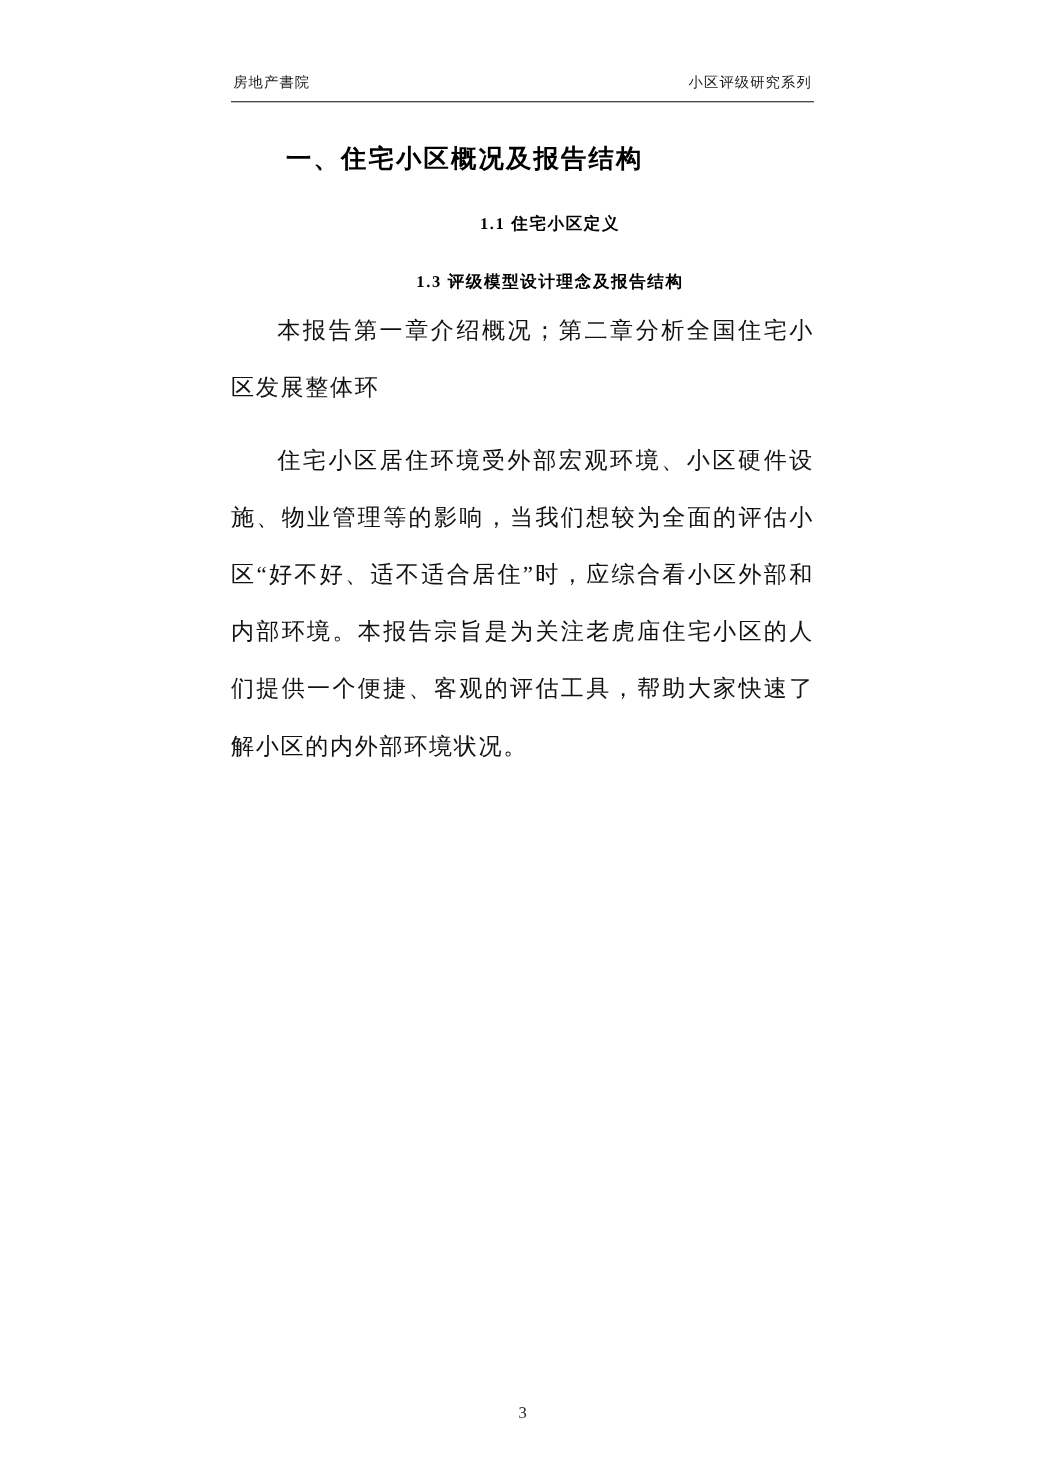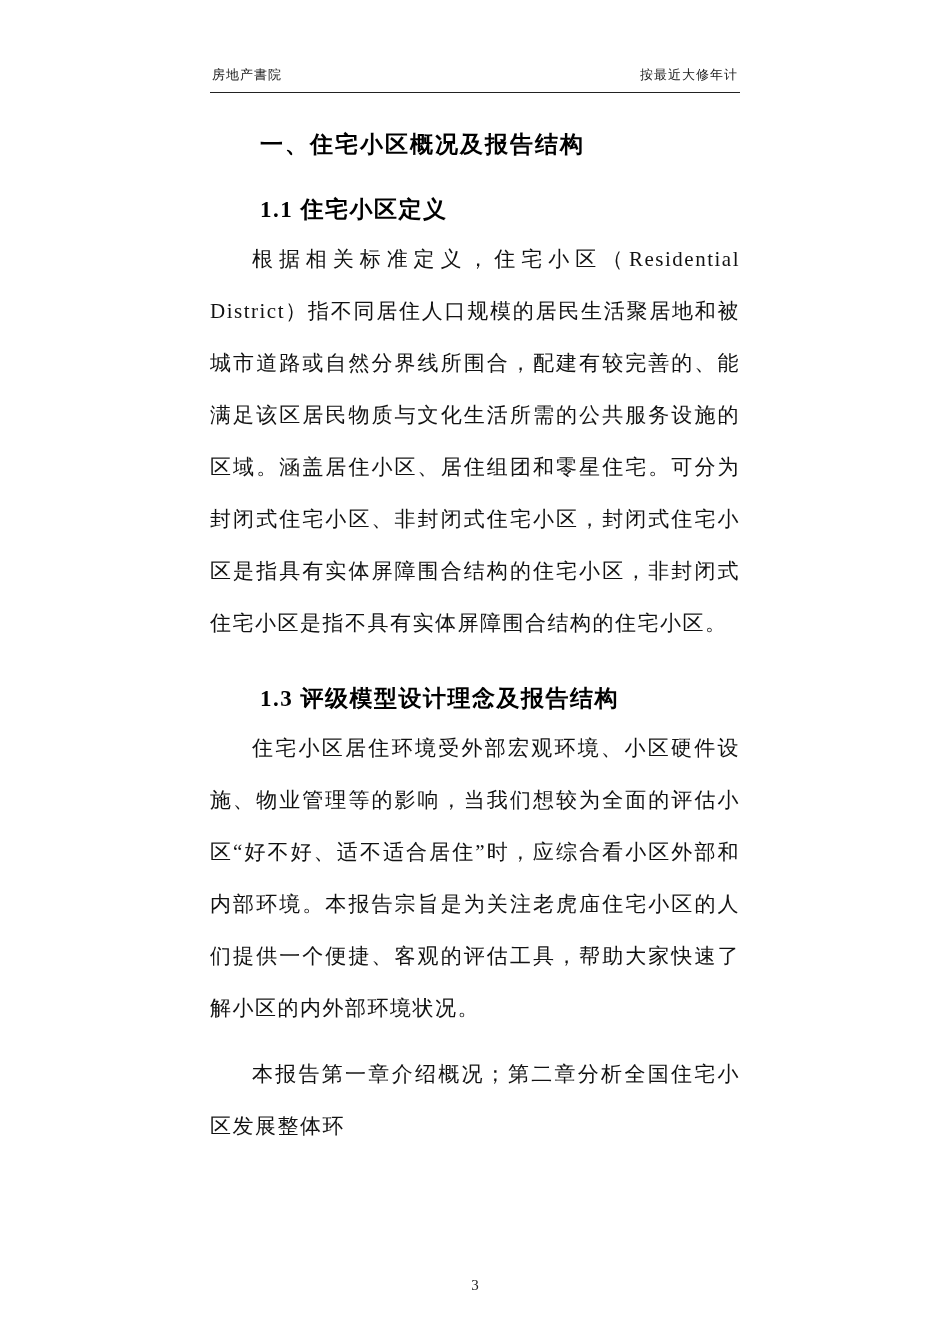--- a/index.html
+++ b/index.html
@@ -34,24 +34,25 @@
   }
   .doc-title {
     margin: 36px 0 0 50px;
     font-size: 23px;
     font-weight: bold;
     letter-spacing: 2px;
     color: #000000;
   }
   .section-heading {
     margin: 34px 0 8px 50px;
-    font-size: 23px;
+    font-size: 15px;
     font-weight: bold;
     letter-spacing: 1.5px;
     color: #000000;
+    text-align: center;
   }
   .doc-paragraph {
     margin: 8px 0 14px 0;
     font-size: 21px;
     line-height: 52px;
     letter-spacing: 1.5px;
     text-indent: 2em;
     text-align: justify;
     color: #121212;
   }
@@ -65,34 +66,33 @@
     color: #222222;
   }
 </style>
 </head>
 <body>
 
 <div class="page">
 
   <header class="doc-header">
     <span>房地产書院</span>
-    <span>按最近大修年计</span>
+    <span>小区评级研究系列</span>
   </header>
 
   <main class="doc-body">
 
     <h1 class="doc-title">一、住宅小区概况及报告结构</h1>
 
     <h2 class="section-heading">1.1 住宅小区定义</h2>
-    <p class="doc-paragraph">根据相关标准定义，住宅小区（Residential District）指不同居住人口规模的居民生活聚居地和被城市道路或自然分界线所围合，配建有较完善的、能满足该区居民物质与文化生活所需的公共服务设施的区域。涵盖居住小区、居住组团和零星住宅。可分为封闭式住宅小区、非封闭式住宅小区，封闭式住宅小区是指具有实体屏障围合结构的住宅小区，非封闭式住宅小区是指不具有实体屏障围合结构的住宅小区。</p>
 
 
     <h2 class="section-heading">1.3 评级模型设计理念及报告结构</h2>
+    <p class="doc-paragraph">本报告第一章介绍概况；第二章分析全国住宅小区发展整体环</p>
     <p class="doc-paragraph">住宅小区居住环境受外部宏观环境、小区硬件设施、物业管理等的影响，当我们想较为全面的评估小区“好不好、适不适合居住”时，应综合看小区外部和内部环境。本报告宗旨是为关注老虎庙住宅小区的人们提供一个便捷、客观的评估工具，帮助大家快速了解小区的内外部环境状况。</p>
-    <p class="doc-paragraph">本报告第一章介绍概况；第二章分析全国住宅小区发展整体环</p>
 
   </main>
 
   <footer class="doc-footer">
     <span>3</span>
   </footer>
 
 </div>
 
 </body></html>

